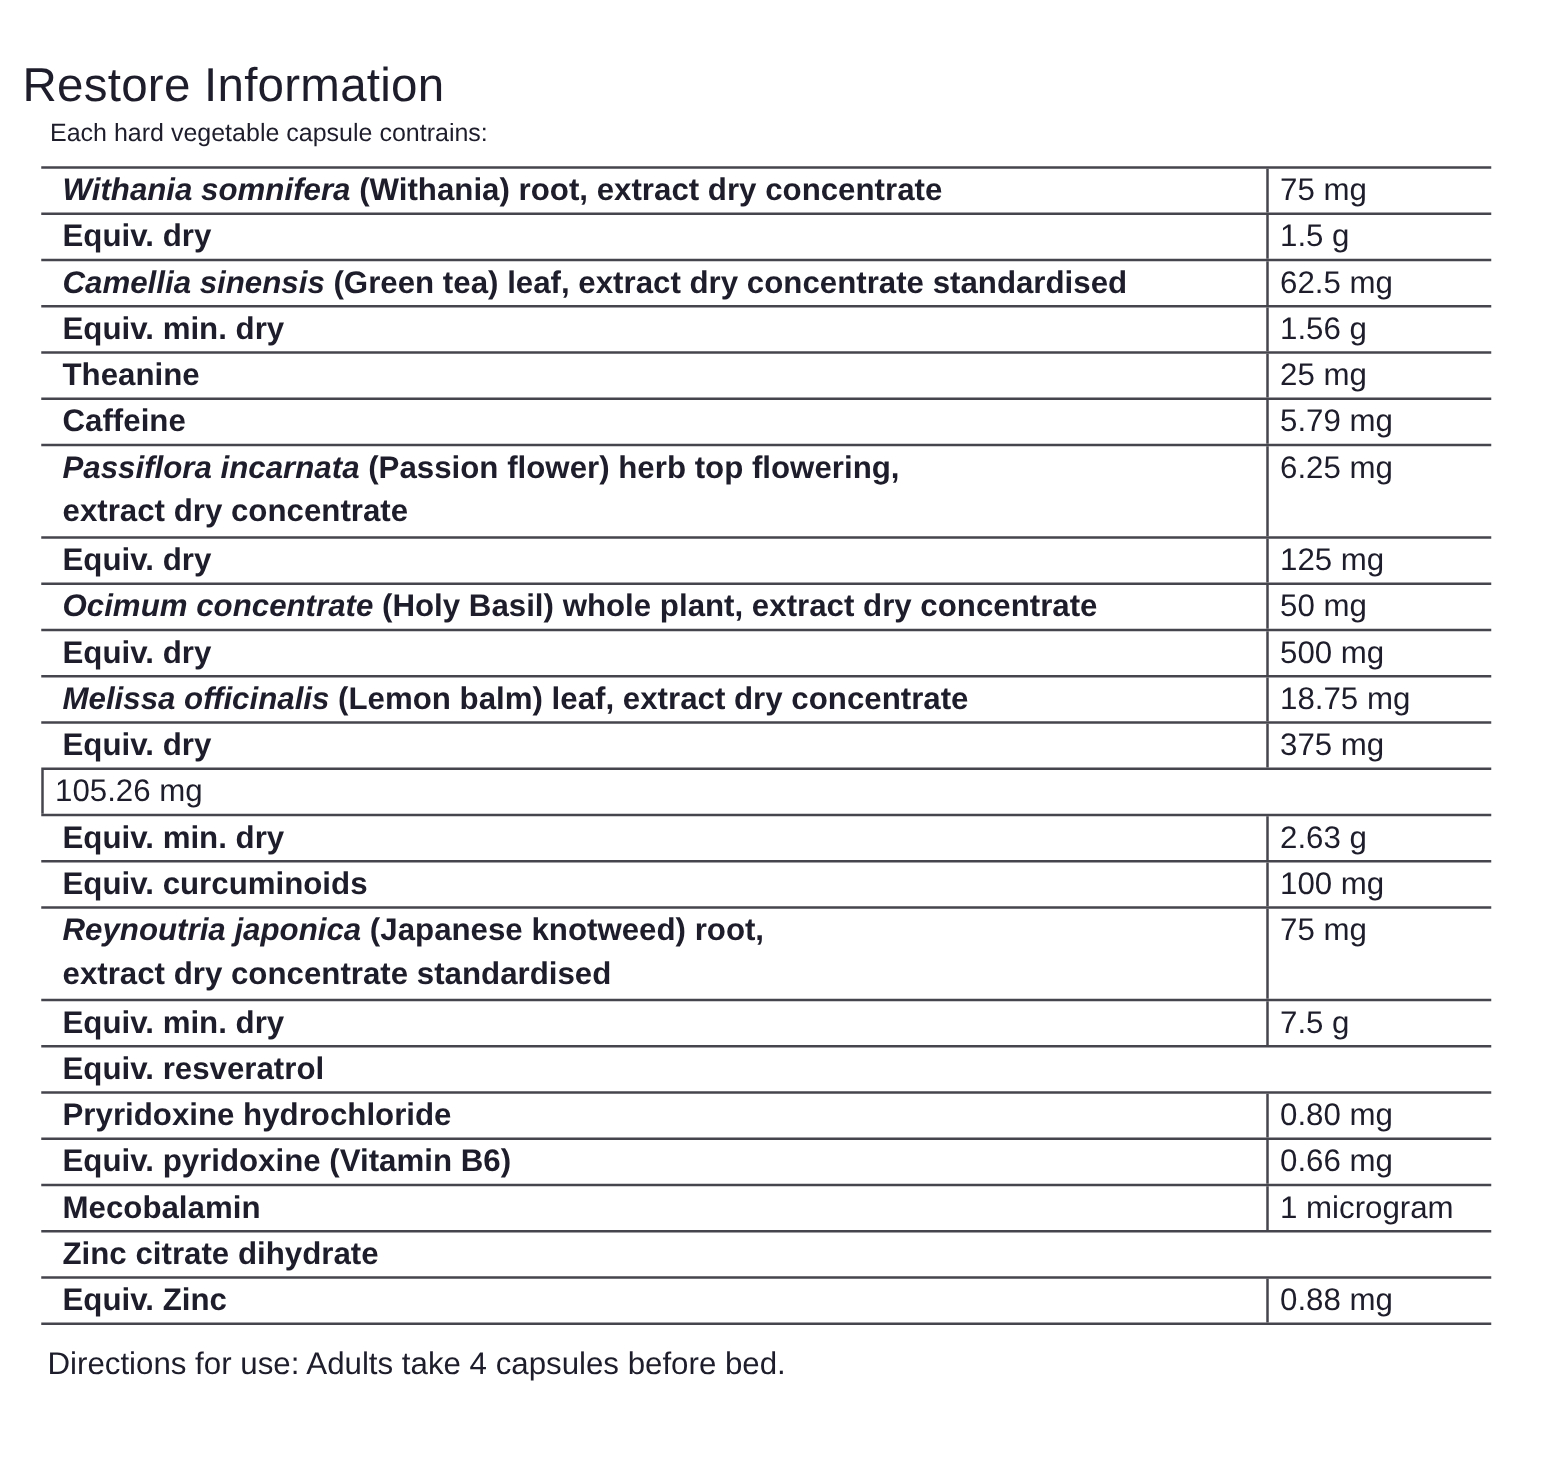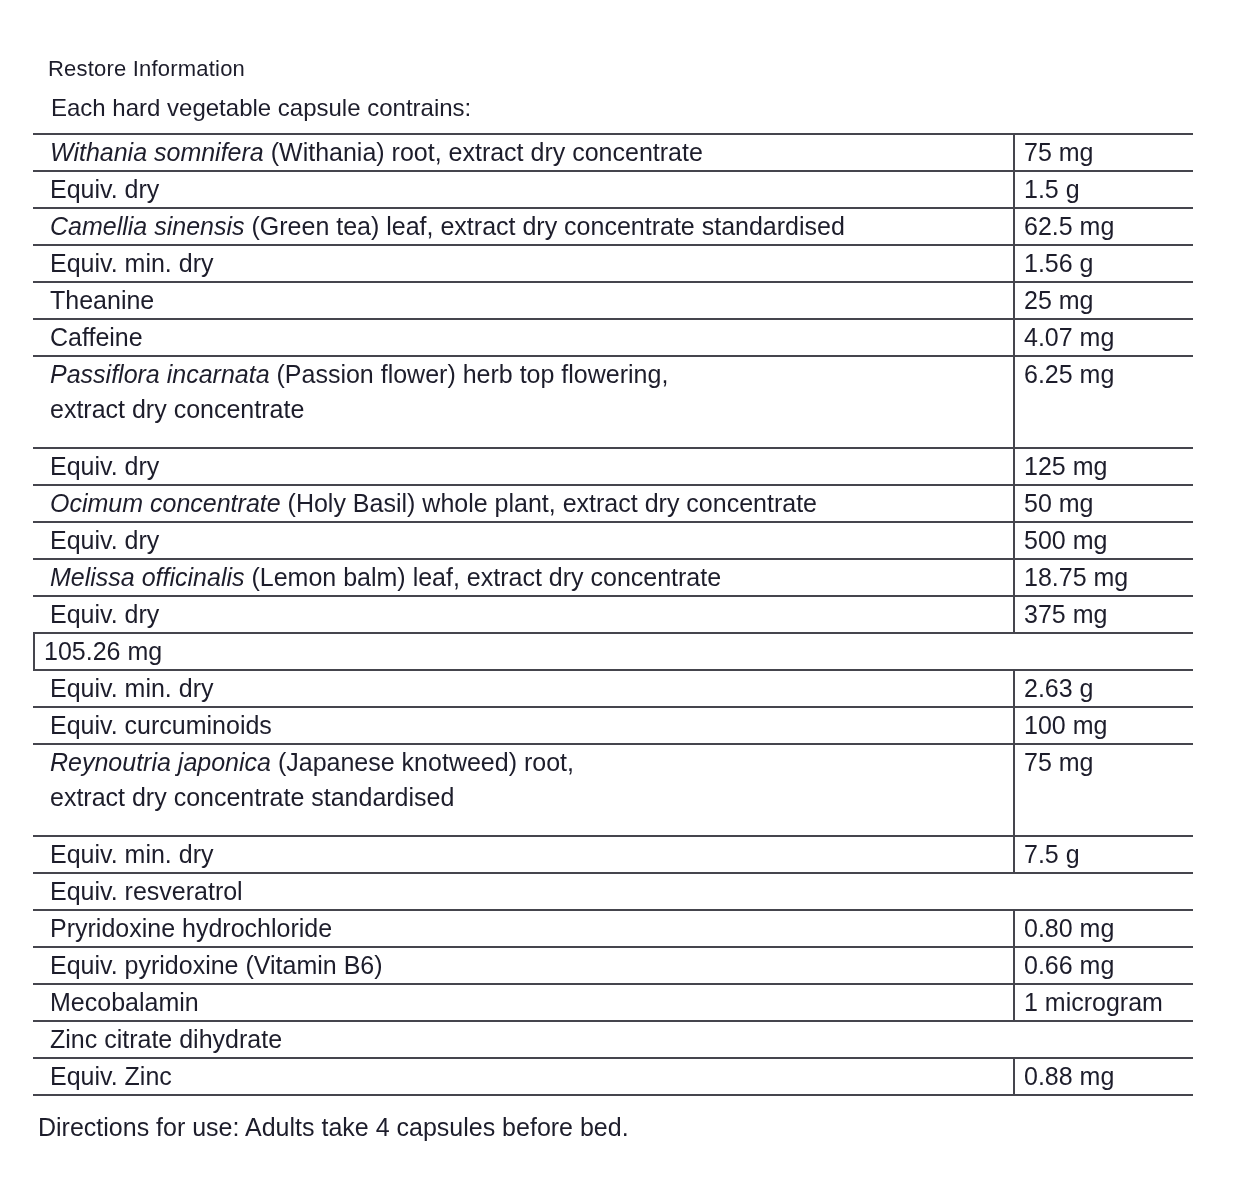--- a/index.html
+++ b/index.html
@@ -10,53 +10,54 @@
   * { margin: 0; padding: 0; box-sizing: border-box; }
   html, body {
     width: 1253px;
     height: 1178px;
     background: var(--bg);
     color: var(--text);
     font-family: "Liberation Sans", "DejaVu Sans", sans-serif;
     overflow: hidden;
   }
   .page-title {
-    margin: 50px 0 0 48px;
-    font-size: 22px;
+    margin: 50px 0 0 18px;
+    font-size: 38px;
     line-height: 38px;
     font-weight: 500;
     letter-spacing: 0.2px;
   }
   .page-subtitle {
-    margin: 4px 0 0 51px;
-    font-size: 24px;
+    margin: 4px 0 0 40px;
+    font-size: 20px;
     line-height: 31px;
     font-weight: 400;
   }
   .ingredients-table {
     margin: 10px 0 0 33px;
     width: 1160px;
     border-top: 2px solid var(--line);
   }
   .row {
     display: flex;
     height: 37px;
     border-bottom: 2px solid var(--line);
   }
-  .row.tall { height: 92px; }
+  .row.tall { height: 74px; }
   .cell {
     font-size: 25px;
     line-height: 35px;
     overflow: hidden;
   }
   .cell.name {
     width: 980px;
     padding-left: 17px;
     padding-right: 4px;
     white-space: pre;
+    font-weight: bold;
   }
   .cell.amount {
     width: 180px;
     padding-left: 9px;
     border-left: 2px solid var(--line);
     white-space: pre;
   }
   .sci { font-style: italic; }
   .directions {
     margin: 15px 0 0 38px;
@@ -92,21 +93,21 @@
     <div class="cell amount">1.56 g</div>
   </div>
 
   <div class="row">
     <div class="cell name"><i class="sci"></i><span>Theanine</span></div>
     <div class="cell amount">25 mg</div>
   </div>
 
   <div class="row">
     <div class="cell name"><i class="sci"></i><span>Caffeine</span></div>
-    <div class="cell amount">4.07 mg</div>
+    <div class="cell amount">5.79 mg</div>
   </div>
 
   <div class="row tall">
     <div class="cell name"><i class="sci">Passiflora incarnata</i><span> (Passion flower) herb top flowering,
 extract dry concentrate</span></div>
     <div class="cell amount">6.25 mg</div>
   </div>
 
   <div class="row">
     <div class="cell name"><i class="sci"></i><span>Equiv. dry</span></div>

